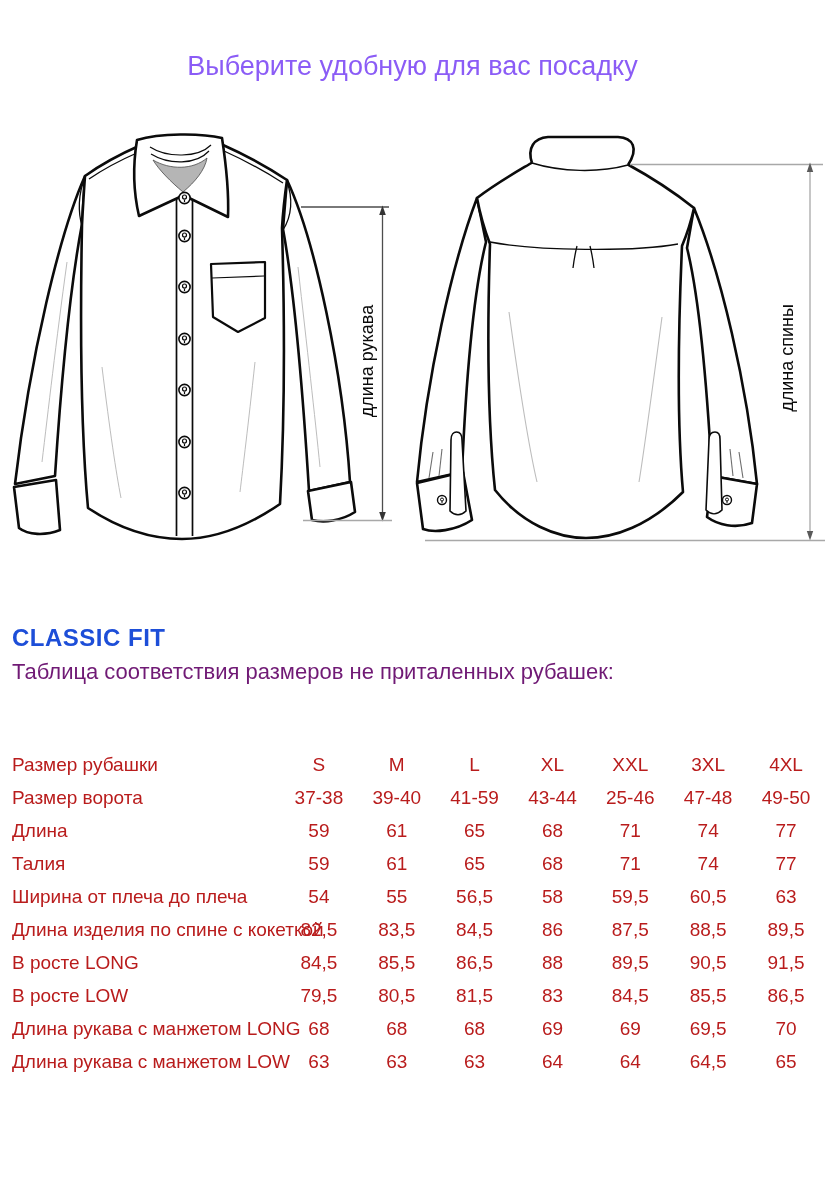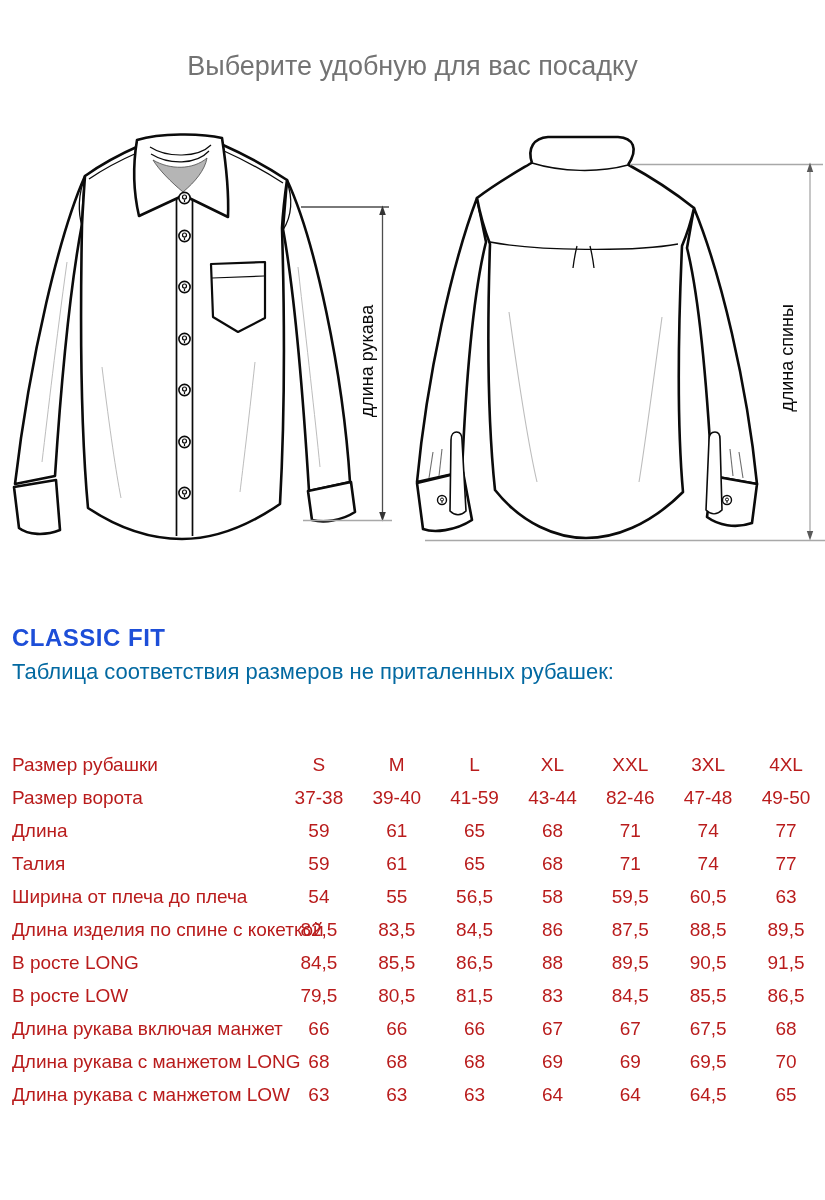--- a/index.html
+++ b/index.html
@@ -8,39 +8,39 @@
     --fold-gray:#bdbdbd;
     --collar-fill:#b5b5b5;
   }
   html,body{margin:0;padding:0;background:#fff;}
   .page{
     position:relative;width:825px;height:1200px;background:#fff;overflow:hidden;
     font-family:"Liberation Sans","DejaVu Sans",sans-serif;color:#000;
   }
   .page-title{
     position:absolute;left:0;top:50px;width:825px;margin:0;
-    font-size:27px;font-weight:400;text-align:center;line-height:32px;color:#737373;
+    font-size:27px;font-weight:400;text-align:center;line-height:32px;color:#8b5cf6;
   }
   .fig{position:absolute;}
   #front-shirt{left:4px;top:132px;width:356px;height:414px;}
   #back-shirt{left:406px;top:132px;width:360px;height:414px;}
   #measure-layer{left:0;top:130px;width:825px;height:430px;}
   .measure-label{
     position:absolute;width:140px;height:22px;line-height:22px;text-align:center;
     font-size:18px;color:#0a0a0a;transform:rotate(-90deg);white-space:nowrap;
   }
   #sleeve-label{left:297px;top:350px;}
   #back-label{left:717px;top:347px;}
   .section-heading{
     position:absolute;left:12px;top:624px;margin:0;
     font-size:24px;font-weight:700;line-height:28px;letter-spacing:0.5px;color:#1d4ed8;
   }
   .section-subtitle{
     position:absolute;left:12px;top:659px;margin:0;
-    font-size:22px;font-weight:400;line-height:26px;white-space:nowrap;color:#0369a1;
+    font-size:22px;font-weight:400;line-height:26px;white-space:nowrap;color:#701a75;
   }
   .size-table{
     position:absolute;left:12px;top:748px;width:813px;
     border-collapse:collapse;table-layout:fixed;font-size:19px;color:#b91c1c;
   }
   .size-table td{
     height:33px;padding:0;text-align:center;vertical-align:middle;white-space:nowrap;
   }
   .size-table td.row-label{text-align:left;}
   
@@ -219,21 +219,21 @@
           <td>XXL</td>
           <td>3XL</td>
           <td>4XL</td>
         </tr>
         <tr>
           <td class="row-label">Размер ворота</td>
           <td>37-38</td>
           <td>39-40</td>
           <td>41-59</td>
           <td>43-44</td>
-          <td>82-46</td>
+          <td>25-46</td>
           <td>47-48</td>
           <td>49-50</td>
         </tr>
         <tr>
           <td class="row-label">Длина</td>
           <td>59</td>
           <td>61</td>
           <td>65</td>
           <td>68</td>
           <td>71</td>
@@ -284,30 +284,20 @@
           <td class="row-label">В росте LOW</td>
           <td>79,5</td>
           <td>80,5</td>
           <td>81,5</td>
           <td>83</td>
           <td>84,5</td>
           <td>85,5</td>
           <td>86,5</td>
         </tr>
         <tr>
-          <td class="row-label">Длина рукава включая манжет</td>
-          <td>66</td>
-          <td>66</td>
-          <td>66</td>
-          <td>67</td>
-          <td>67</td>
-          <td>67,5</td>
-          <td>68</td>
-        </tr>
-        <tr>
           <td class="row-label">Длина рукава с манжетом LONG</td>
           <td>68</td>
           <td>68</td>
           <td>68</td>
           <td>69</td>
           <td>69</td>
           <td>69,5</td>
           <td>70</td>
         </tr>
         <tr>

